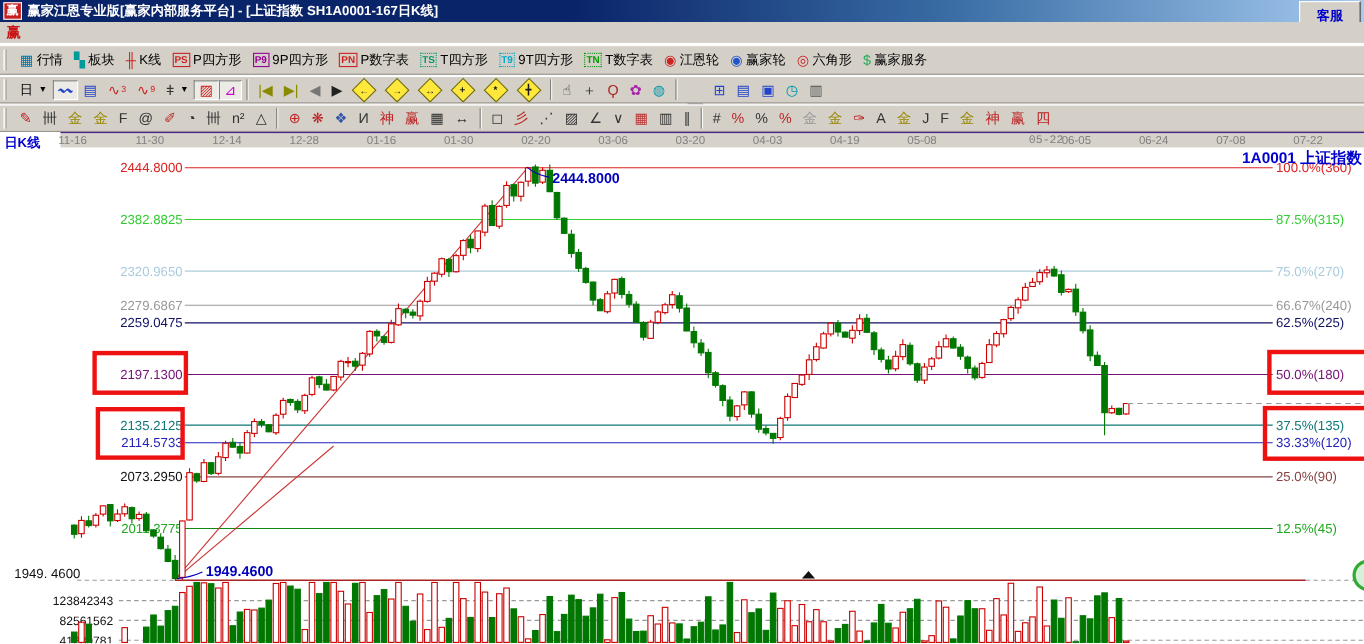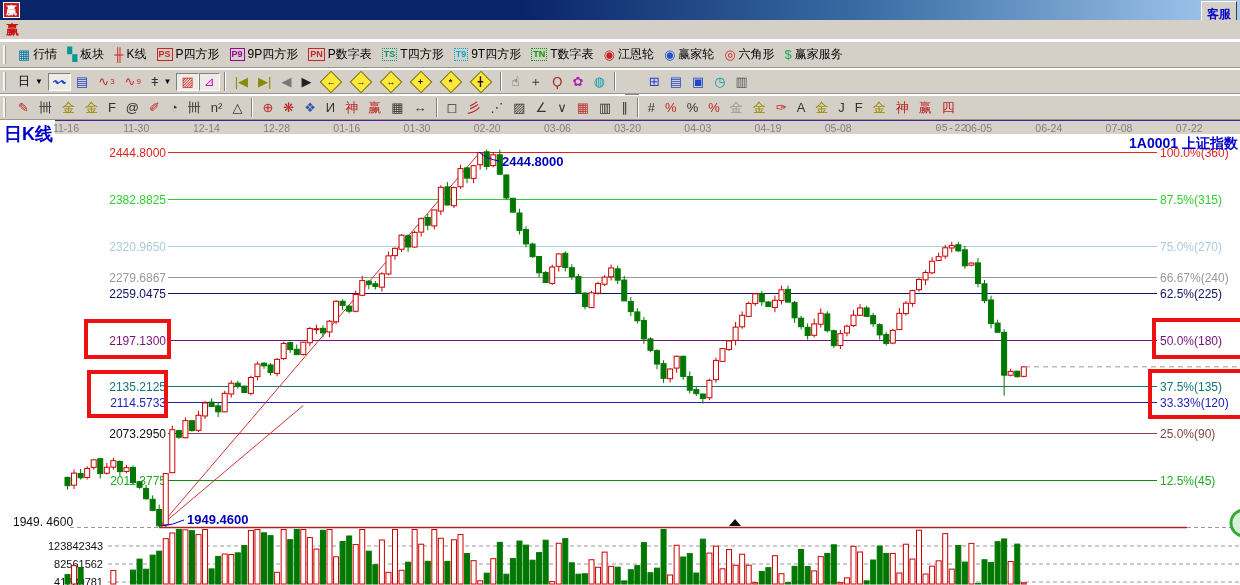--- a/index.html
+++ b/index.html
@@ -5,21 +5,21 @@
   html,body{margin:0;padding:0}
   body{width:1240px;height:585px;position:relative;overflow:hidden;background:#fff;
        font-family:"Liberation Sans","DejaVu Sans",sans-serif;-webkit-font-smoothing:antialiased}
   
   .titlebar{position:absolute;left:0;top:0;width:1240px;height:20px;
     background:linear-gradient(90deg,#0a246a 0%,#0a246a 42%,#3a6ea5 70%,#a6caf0 100%);
     display:flex;align-items:center;gap:5px;color:#fff;font-size:12px;font-weight:bold;padding-left:3px;box-sizing:border-box}
   .tlogo{background:#c82020;color:#fff;width:15px;height:14px;line-height:14px;text-align:center;
     font-size:11px;border:1px solid #fff;flex:0 0 auto}
   .kefu{position:absolute;right:3px;top:1px;height:27px;font-size:12px;color:#0000cc;font-weight:bold;
-    background:#d4d0c8;border:1px solid;border-color:#fff #404040 #404040 #fff;padding:0 5px;cursor:default}
+    background:#d4d0c8;border:1px solid;border-color:#fff #404040 #404040 #fff;padding:0 15px;cursor:default}
   
   .menubar{position:absolute;left:0;top:20px;width:1240px;height:20px;background:#d4d0c8;
     display:flex;align-items:center;font-size:12.5px;color:#000;border-bottom:1px solid #fff;box-sizing:border-box}
   .mlogo{color:#c81616;font-weight:bold;font-size:13px;padding:0 8px 0 6px}
   .mitem{padding:0 9px;cursor:default}
   
   .tbar{position:absolute;left:0;width:1240px;background:#d4d0c8;border-top:1px solid #fff;
     border-bottom:1px solid #9a968e;display:flex;align-items:center;padding-left:2px;box-sizing:border-box}
   #tb1{top:41px;height:27px}
   #tb2{top:69px;height:25px}
@@ -35,29 +35,30 @@
   .sep{width:0;height:19px;border-left:1px solid #808080;border-right:1px solid #fff;margin:0 4px}
   .grip{width:3px;height:19px;border-left:3px ridge #f5f4f0;margin:0 4px 0 1px}
   .dia{width:14px;height:14px;background:#ffe83a;border:1px solid #6a6a2a;transform:rotate(45deg);
     display:inline-flex;align-items:center;justify-content:center;margin:0 2px;flex:0 0 auto}
   .dia>span{transform:rotate(-45deg);font-size:9px;color:#1a1a1a;font-weight:bold;line-height:9px}
   
   .datebar{position:absolute;left:55px;top:120px;width:1185px;height:14px;background:#d6d2ca;
     border-top:1px solid #4c1d95;box-sizing:border-box}
   .datebar span{position:absolute;top:1px;transform:translateX(-50%);font-size:10.5px;color:#808080}
   .corner{position:absolute;left:0;top:120px;width:55px;height:15px;background:#fff}
-  .klabel{position:absolute;left:4px;top:122px;font-size:18px;font-weight:bold;color:#0000cc;z-index:6}
+  .klabel{position:absolute;left:4px;top:122px;font-size:12px;font-weight:bold;color:#0000cc;z-index:6}
   .symlabel{position:absolute;right:2px;top:135px;font-size:14px;font-weight:bold;color:#0000cc;z-index:6}
   #chart{position:absolute;left:0;top:134px}
 </style>
 </head>
 <body>
 
 <div class="titlebar">
   <span class="tlogo">赢</span>
+  <span class="ttext">赢家江恩专业版[赢家内部服务平台] - [上证指数  SH1A0001-167日K线]</span>
   <button class="kefu">客服</button>
 </div>
 
 <div class="menubar">
   <span class="mlogo">赢</span>
 </div>
 
 <div class="tbar" id="tb1">
     <span class="grip"></span>
     <span class="tbtn">

